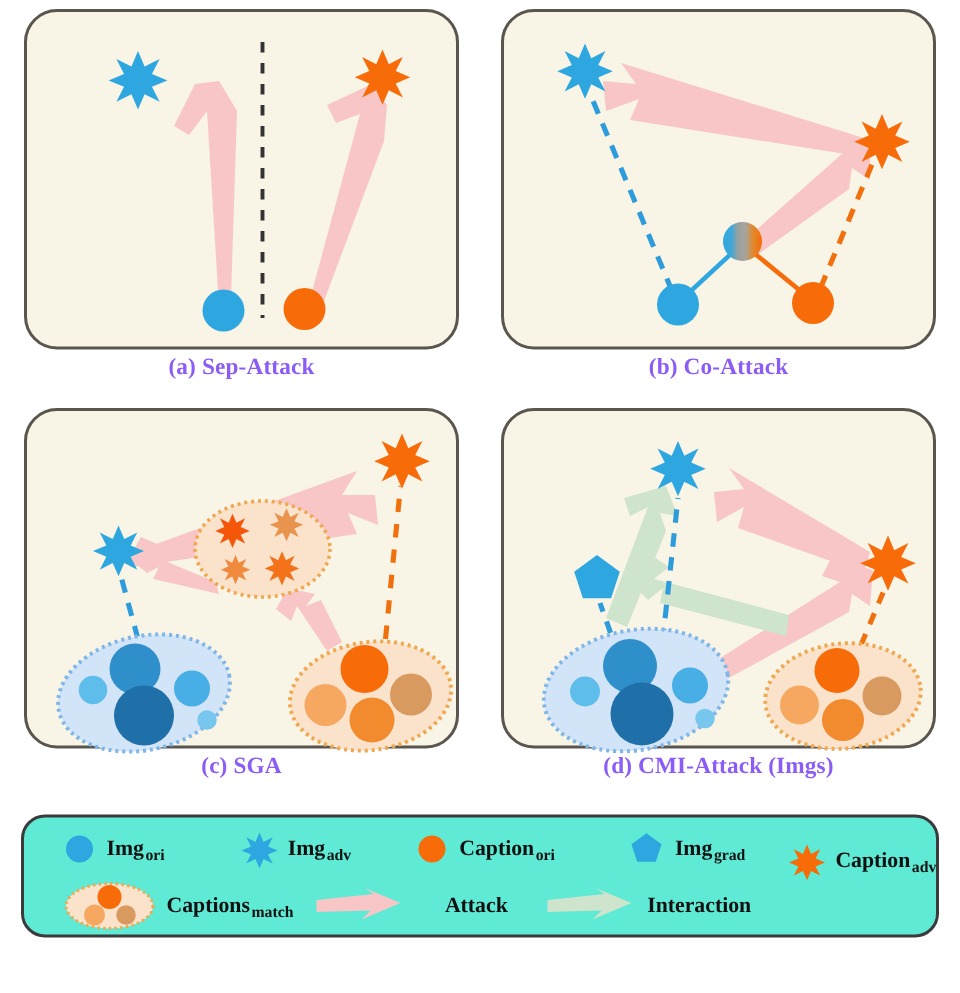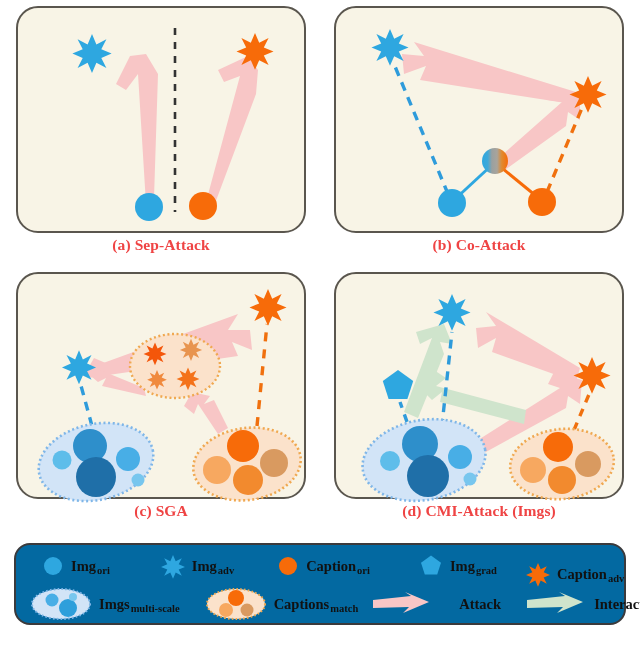--- a/index.html
+++ b/index.html
@@ -22,35 +22,35 @@
   #panel-b{left:334px; top:6px;   width:290px; height:227px;}
   #panel-c{left:16px;  top:272px; width:290px; height:227px;}
   #panel-d{left:334px; top:272px; width:290px; height:227px;}
 
   .panel-label{
     position:absolute;
     width:290px;
     text-align:center;
     font-weight:bold;
     font-size:15.5px;
-    color:#ef4444;
+    color:#8b5cf6;
     letter-spacing:.1px;
     font-family:"Liberation Serif", serif;
   }
   #label-a{left:16px;  top:236px;}
   #label-b{left:334px; top:236px;}
   #label-c{left:16px;  top:502px;}
   #label-d{left:334px; top:502px;}
 
   
   #legend{
     position:absolute;
     left:14px; top:543px;
     width:612px; height:82px;
-    background:#0369a1;
+    background:#5eead4;
     border:2.2px solid #3b3a3c;
     border-radius:16px;
     box-sizing:border-box;
   }
   .legend-row{
     position:absolute;
     left:0; width:612px; height:38px;
     display:flex; align-items:center;
   }
   #legend-row-1{top:2px;}
@@ -372,31 +372,20 @@
                      L0,12.8 L-2.7,6.6 L-8.8,9.7 L-5.7,3.6 L-12,1 L-5.7,-1.7 L-8.8,-7.8 L-2.7,-4.7 Z" fill="#F76B09"></path>
           </svg>
         </span>
         <span class="legend-txt"><span>Caption</span><sub>adv</sub></span>
       </div>
 
     </div>
 
     <div class="legend-row" id="legend-row-2">
 
-      <div class="legend-item" style="margin-left:14px;">
-        <span class="legend-gly">
-          <svg width="62" height="34" viewBox="0 0 62 34">
-            <ellipse cx="31" cy="17" rx="29" ry="15" fill="#D2E4F7" stroke="#7FB6E8" stroke-width="2" stroke-dasharray="1.6 2.2"></ellipse>
-            <circle cx="22" cy="13" r="6.5" fill="#48AEE6"></circle>
-            <circle cx="38" cy="21" r="9" fill="#2E9FDB"></circle>
-            <circle cx="43" cy="10" r="4" fill="#77C6EE"></circle>
-          </svg>
-        </span>
-        <span class="legend-txt"><span>Imgs</span><sub>multi-scale</sub></span>
-      </div>
 
       <div class="legend-item" style="margin-left:26px;">
         <span class="legend-gly">
           <svg width="62" height="34" viewBox="0 0 62 34">
             <ellipse cx="31" cy="17" rx="29" ry="15" fill="#FBE2CB" stroke="#F0A850" stroke-width="2" stroke-dasharray="1.6 2.2"></ellipse>
             <circle cx="31" cy="11" r="8" fill="#F76B09"></circle>
             <circle cx="21" cy="23" r="7" fill="#F7A860"></circle>
             <circle cx="42" cy="23" r="6.5" fill="#D99A60"></circle>
           </svg>
         </span>

